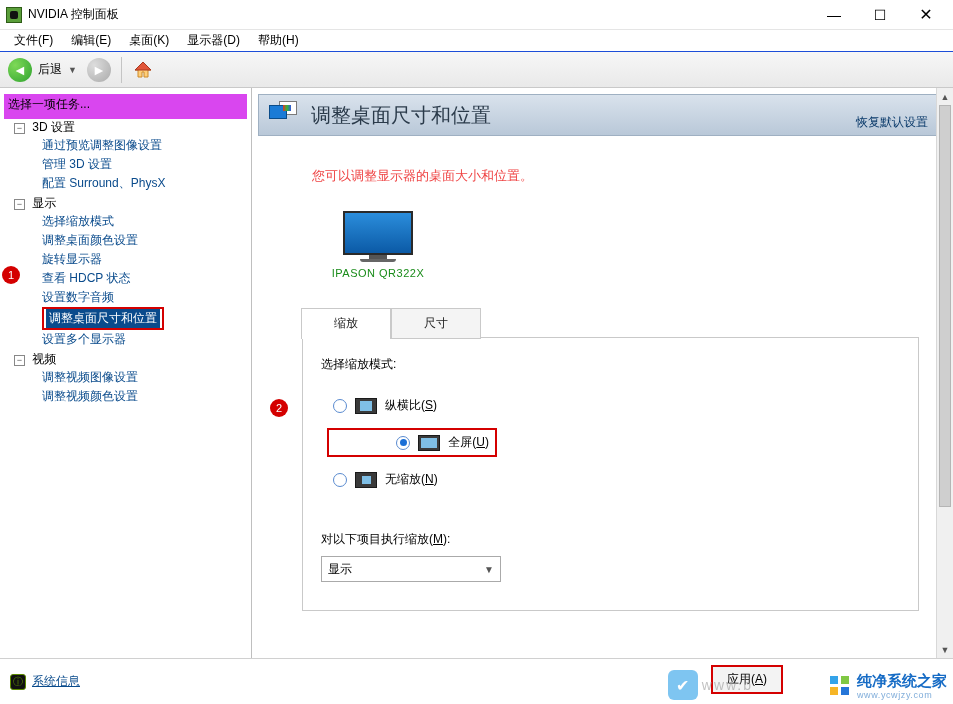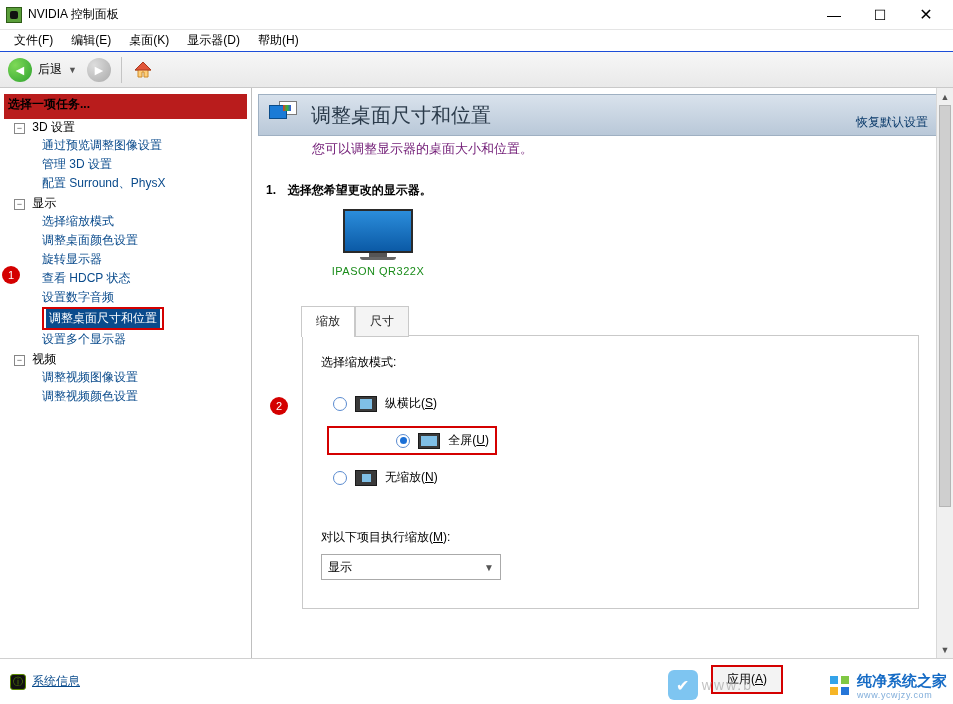--- a/index.html
+++ b/index.html
@@ -25,51 +25,51 @@
 .tb-fwd { background: radial-gradient(circle at 30% 30%, #ddd, #aaa); color:#fff; font-size:14px;}
 .tb-label { color:#000; margin: 0 2px 0 2px;}
 .tb-split { font-size:9px; color:#555; margin-right:6px;}
 .tb-sep { width:1px; height:26px; background:#c4c4c4; margin:0 6px;}
 .tb-home { width:22px;height:22px; position:relative;}
 .tb-home svg{width:22px;height:22px;}
 
 
 .main { display:flex; height: 570px; }
 .sidebar { width: 252px; border-right:1px solid #bfbfbf; padding:6px 4px; background:#fff; position:relative;}
-.task-label { background:#b91c1c; padding:2px 0 6px 4px; color:#000;font-weight:bold;}
+.task-label { background:#d946ef; padding:2px 0 6px 4px; color:#000;}
 .tree { padding-left: 10px; }
 .tree-group { margin-bottom:2px;}
 .tree-toggle { display:inline-block; width:11px;height:11px;border:1px solid #888;color:#555;font-size:9px;line-height:9px;text-align:center;margin-right:4px;background:#fff;}
 .tree-group-label { color:#000; }
 .tree-children { margin-left: 26px; padding-left:2px;}
 .tree-link { color:#0a4b8c; padding:1px 0; display:block; text-decoration:none;}
 .tree-link.selected { background:#0a4b8c; color:#fff; padding:1px 3px; display:inline-block;}
 .red-box { border:2px solid #d40000; display:inline-block; padding: 0 2px;}
 .annot-badge { width:18px;height:18px;border-radius:50%;background:#d40000;color:#fff;display:inline-flex;align-items:center;justify-content:center;font-size:11px;position:absolute;}
 
 
 .content { flex:1; position:relative; padding: 6px 10px 0 6px;}
 .page-header { height:42px; background:linear-gradient(#d9e2ec,#b9c8d8); border:1px solid #9fb0c2; display:flex;align-items:center;padding:0 10px;position:relative;}
 .ph-icon { width:32px;height:28px;margin-right:10px;position:relative;}
 .ph-icon .mon1{position:absolute;left:0;top:4px;width:18px;height:14px;background:#1a7bd6;border:1px solid #0a4c8a;}
 .ph-icon .mon2{position:absolute;left:10px;top:0;width:18px;height:14px;background:#fff;border:1px solid #7a7a7a;}
 .ph-icon .rgb{position:absolute;left:14px;top:4px;width:8px;height:6px;background:linear-gradient(90deg,#d33,#3b3,#35d);}
 .page-title { font-size:20px; color:#2a3a4a; font-family:"SimSun",serif;}
 .restore { position:absolute; right:14px; bottom:4px; color:#0a3a6a; font-size:12px;}
-.desc { color:#701a75; padding:4px 0 20px 54px; font-size:13px;}
+.desc { color:#ef4444; padding:31px 0 20px 54px; font-size:13px;}
 .section-label { color:#000; font-weight:bold; padding:4px 0 4px 8px; font-size:13px;}
 .section-num { display:inline-block; width:18px;}
 .monitor-block { margin-left:60px; text-align:center; width:120px;}
 .monitor-img { width:70px;height:52px;margin:6px auto 2px;position:relative;}
 .monitor-screen{width:70px;height:44px;background:linear-gradient(#2b8ddb,#0b5aa6);border:2px solid #2a2a2a;}
 .monitor-stand{width:18px;height:4px;background:#555;margin:0 auto;}
 .monitor-base{width:36px;height:3px;background:#666;margin:0 auto;border-radius:0 0 3px 3px;}
 .monitor-name { color:#1a8c1a; font-size:11px; margin-top:4px; letter-spacing:0.5px;}
 .tabs { display:flex; margin-left:-1px; position:relative; top:1px;}
-.tab { border:1px solid #c9c9c9; border-bottom:none; padding:6px 14px; background:#fff; color:#222; position:relative;}
+.tab { border:1px solid #c9c9c9; border-bottom:none; padding:6px 32px; background:#fff; color:#222; position:relative;}
 .tab.inactive { background:#f4f4f4; border-bottom:1px solid #c9c9c9;}
 .tab.active { z-index:2; background:#fff;}
 .tab-body { border:1px solid #c9c9c9; padding:18px 18px 28px 18px; margin-top:-1px;}
 .field-label { color:#000; padding-bottom:10px;}
 .radio-row { display:flex; align-items:center; gap:8px; margin:10px 0 10px 6px; padding:4px 6px;}
 .radio-row.boxed { border:2px solid #d40000; width:170px;justify-content:flex-end;}
 .rb { width:14px;height:14px;border:1px solid #5a8bd0;border-radius:50%;display:inline-flex;align-items:center;justify-content:center;background:#fff;}
 .rb.checked::after{content:'';width:7px;height:7px;border-radius:50%;background:#1a6fd6;display:block;}
 .scale-icon { width:22px;height:16px;background:#3a3a3a;display:inline-block;position:relative;border:1px solid #1a1a1a;}
 .scale-icon.aspect::after{content:'';position:absolute;left:4px;top:2px;right:4px;bottom:2px;background:#7fbfe6;}
@@ -187,24 +187,20 @@
         <div class="mon2"></div>
           <div class="mon1"></div>
           <div class="rgb"></div>
       </div>
       <div class="page-title">调整桌面尺寸和位置</div>
       <div class="restore">恢复默认设置</div>
     </div>
 
     <div class="desc">您可以调整显示器的桌面大小和位置。</div>
 
-    <div class="section-label">
-      <span class="section-num">1.</span>
-      <span>选择您希望更改的显示器。</span>
-    </div>
     <div class="monitor-block">
       <div class="monitor-img">
         <div class="monitor-screen"></div>
           <div class="monitor-stand"></div>
           <div class="monitor-base"></div>
       </div>
       <div class="monitor-name">IPASON QR322X</div>
     </div>
 
     <div style="height:18px;"></div>

